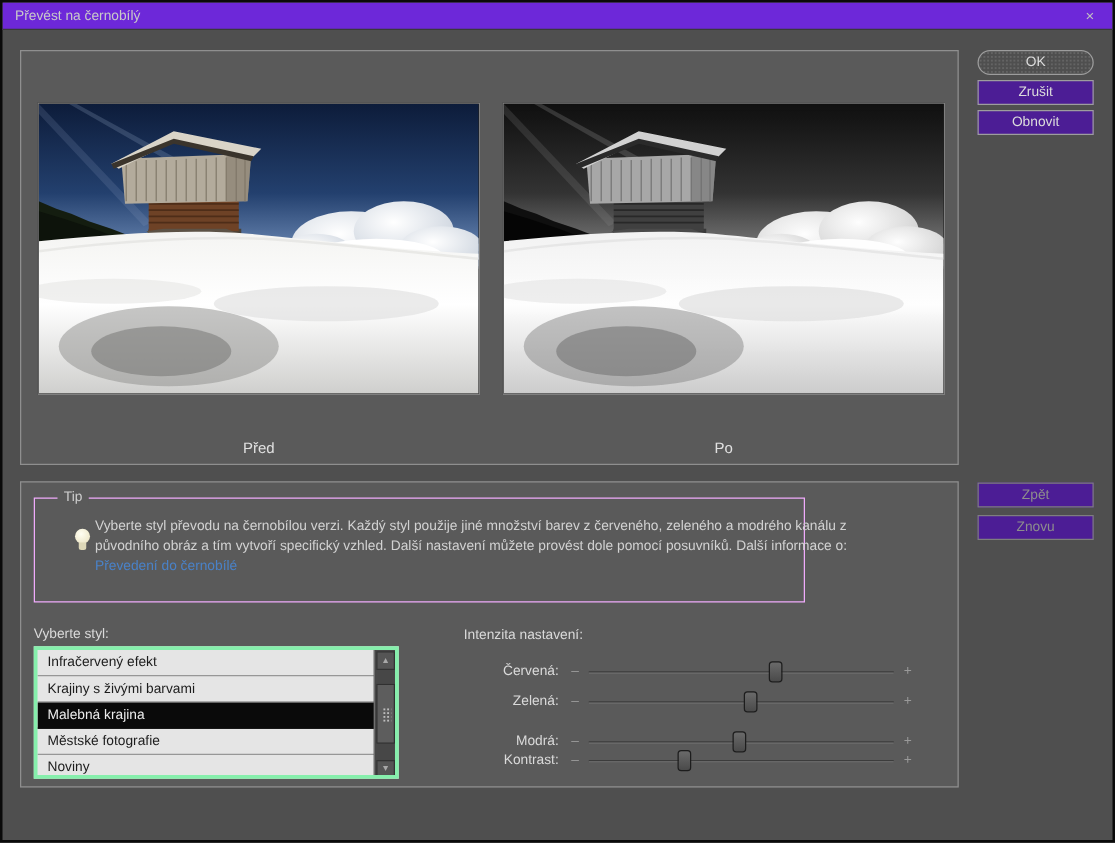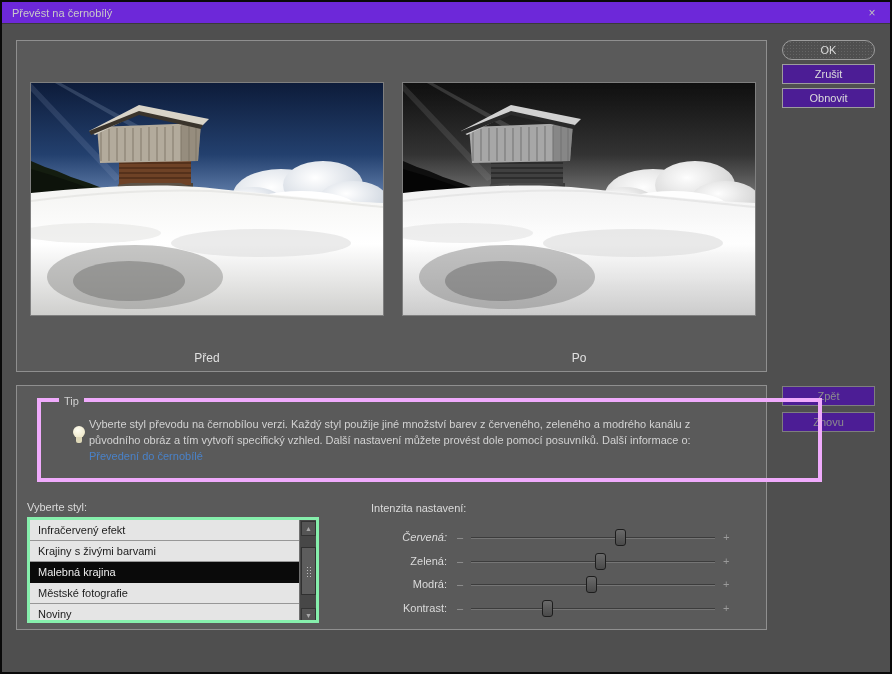--- a/index.html
+++ b/index.html
@@ -47,22 +47,22 @@
   .btn.focused {
     background-color:#4f4f4f;
     background-image:radial-gradient(#646464 1px, transparent 1px);
     background-size:3px 3px;
   }
   .btn.disabled { color:#8d8d8d; border-color:#7e7e7e; }
   #btn-ok { top:38px;border-radius:10px; } #btn-cancel { top:62px; } #btn-reset { top:86px; }
   #btn-undo { top:384px; } #btn-redo { top:410px; }
 
   .tipbox {
-    position:absolute; left:20px; top:12px; width:785px; height:84px;
-    border:4px solid #f0abfc;
+    position:absolute; left:10px; top:12px; width:617px; height:84px;
+    border:1px solid #f0abfc;
   }
   .tipbox .legend {
     position:absolute; left:18px; top:-7px; background:#5a5a5a; padding:0 5px; color:#cfcfcf;
   }
   .bulb {
     position:absolute; left:32px; top:24px; width:12px; height:19px;
   }
   .bulb .globe {
     position:absolute; left:0; top:0; width:12px; height:12px; border-radius:50%;
     background:radial-gradient(circle at 40% 35%, #fffef2, #e8e0bc);
@@ -102,22 +102,22 @@
     position:absolute; left:1px; top:27px; width:15px; height:48px;
     background:#5d5d5d; border:1px solid #303030; cursor:pointer;
   }
   .sb-grip {
     position:absolute; left:4px; top:18px; width:7px; height:12px;
     background-image:radial-gradient(#bdbdbd 0.8px, transparent 0.9px);
     background-size:3px 3px;
   }
 
   .slider-row { position:absolute; left:354px; height:20px; width:360px; }
-  #slider-row-0 { top:142px;font-style:italic; } #slider-row-1 { top:166px; }
-  #slider-row-2 { top:189px; } #slider-row-3 { top:213px; }
+  #slider-row-0 { top:142px; } #slider-row-1 { top:166px; }
+  #slider-row-2 { top:198px; } #slider-row-3 { top:213px; }
   .slider-label {
     position:absolute; left:0; top:3px; width:76px; text-align:right; color:#dadada;
   }
   .slider-minus { position:absolute; left:86px; top:3px; color:#9a9a9a; }
   .slider-plus  { position:absolute; left:352px; top:3px; color:#9a9a9a; }
   .slider-track {
     position:absolute; left:100px; top:9px; width:244px; height:2px;
     background:#3c3c3c; border-bottom:1px solid #757575; cursor:pointer;
   }
   .slider-thumb {

